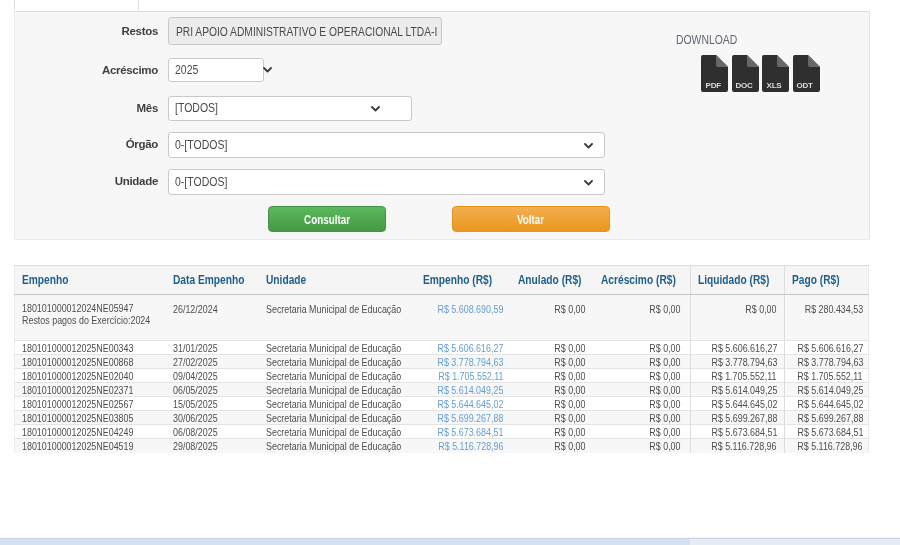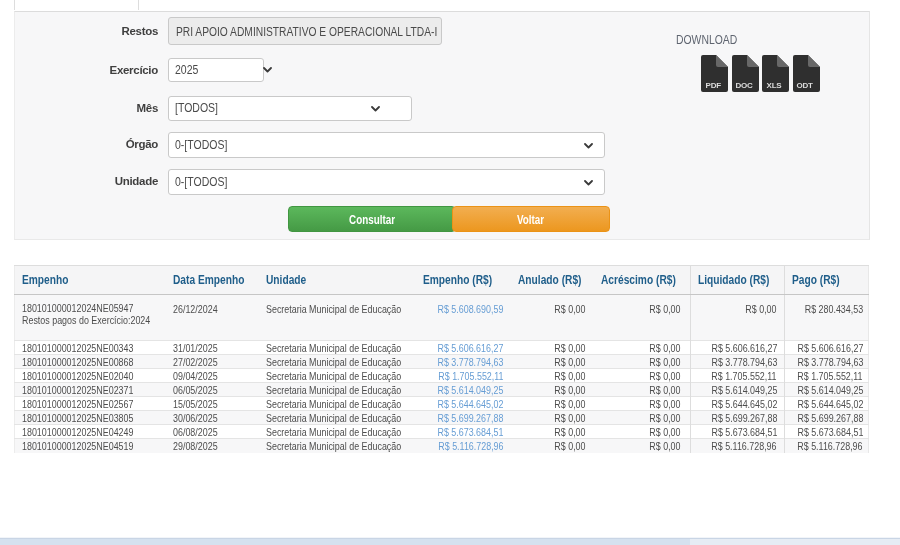--- a/index.html
+++ b/index.html
@@ -53,21 +53,21 @@
 .sbr{left:690px;top:539px;width:210px;height:6px;background:#e6ecf4;}
 .sbt{left:0;top:537px;width:900px;height:1px;background:#f2f5f9;}
 </style>
 </head>
 <body>
 <div class="abs tabL"></div>
 <div class="abs tabR"></div>
 <div class="abs panel"></div>
 
 <div class="abs flabel" style="left:48px;top:25px;">Restos</div>
-<div class="abs flabel" style="left:48px;top:64px;">Exercício</div>
+<div class="abs flabel" style="left:48px;top:64px;">Acréscimo</div>
 <div class="abs flabel" style="left:48px;top:102px;">Mês</div>
 <div class="abs flabel" style="left:48px;top:138px;">Órgão</div>
 <div class="abs flabel" style="left:48px;top:175px;">Unidade</div>
 
 <div class="abs fld" style="left:168px;top:17px;width:274px;height:28px;background:#ececec;">
   <div class="abs ftext" style="left:7px;top:7px;transform:scaleX(0.82);">PRI APOIO ADMINISTRATIVO E OPERACIONAL LTDA-I</div>
 </div>
 <div class="abs fld" style="left:168px;top:58px;width:96px;height:24px;">
   <div class="abs ftext" style="left:6px;top:4px;">2025</div>
   <svg class="chev" style="left:94px;top:8px;" width="9" height="6" viewBox="0 0 9 6">
@@ -86,21 +86,21 @@
       <path d="M1 1 L4.5 4.5 L8 1" fill="none" stroke="#3a3a3a" stroke-width="1.8" stroke-linecap="round" stroke-linejoin="round"></path>
     </svg>
 </div>
 <div class="abs fld" style="left:168px;top:169px;width:437px;height:26px;">
   <div class="abs ftext" style="left:6px;top:5px;">0-[TODOS]</div>
   <svg class="chev" style="left:415px;top:10px;" width="9" height="6" viewBox="0 0 9 6">
       <path d="M1 1 L4.5 4.5 L8 1" fill="none" stroke="#3a3a3a" stroke-width="1.8" stroke-linecap="round" stroke-linejoin="round"></path>
     </svg>
 </div>
 
-<div class="abs btn btng" style="left:288px;top:206px;width:168px;height:26px;line-height:27px;"><span>Consultar</span></div>
+<div class="abs btn btng" style="left:268px;top:206px;width:118px;height:26px;line-height:27px;"><span>Consultar</span></div>
 <div class="abs btn btno" style="left:452px;top:206px;width:158px;height:26px;line-height:27px;"><span>Voltar</span></div>
 
 <div class="abs dl" style="left:676px;top:32px;">DOWNLOAD</div>
 
 <svg class="abs" style="left:701px;top:55px;" width="27" height="37" viewBox="0 0 27 37">
   <path d="M2 0 H15 L27 12 V35 a2 2 0 0 1 -2 2 H2 a2 2 0 0 1 -2 -2 V2 a2 2 0 0 1 2 -2 Z" fill="#2f2f2f"></path>
   <path d="M15 0 L27 12 H17 a2 2 0 0 1 -2 -2 Z" fill="#686868"></path>
   <text x="4.5" y="32.5" font-size="8" font-weight="bold" fill="#dcdcdc" font-family="Liberation Sans,sans-serif" letter-spacing="-0.2">PDF</text>
 </svg>
 <svg class="abs" style="left:731.5px;top:55px;" width="27" height="37" viewBox="0 0 27 37">

